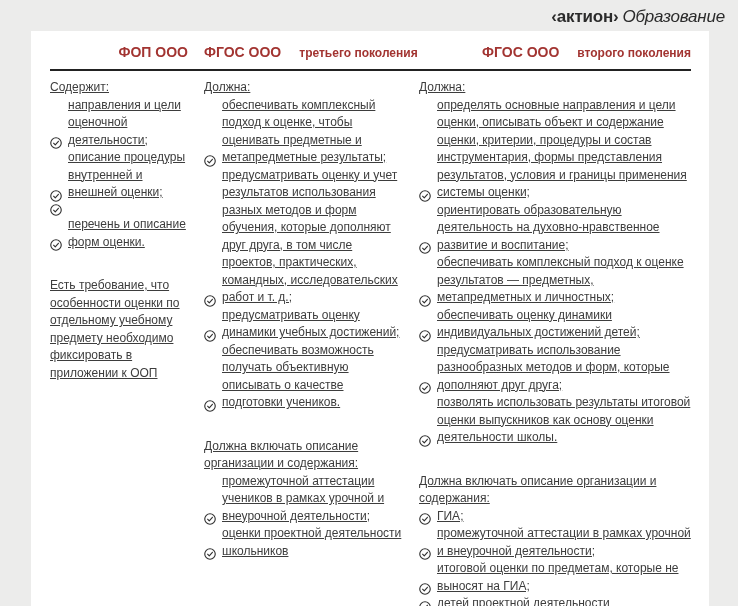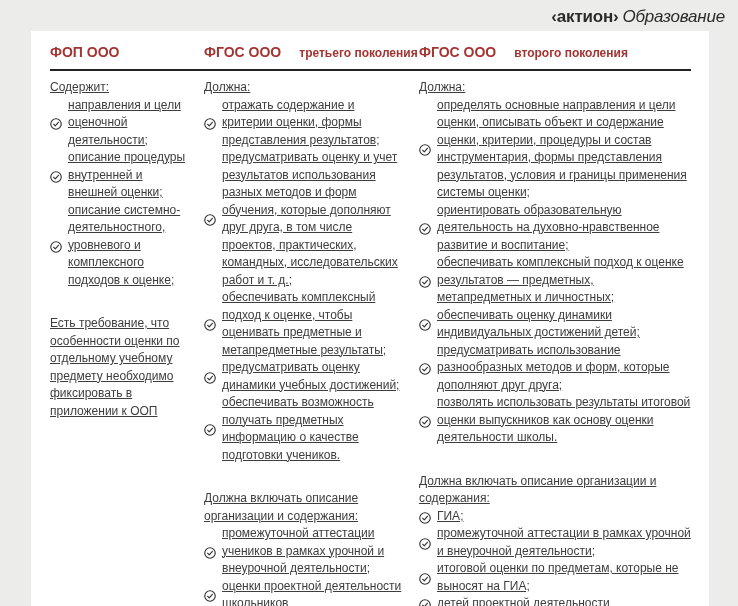--- a/index.html
+++ b/index.html
@@ -31,36 +31,37 @@
 
   .cols {
     display: grid;
     grid-template-columns: 138px 199px 1fr;
     column-gap: 16px;
   }
   .head-row {
     padding-bottom: 9px;
     border-bottom: 2px solid #222222;
     align-items: baseline;
+    text-align: right;
   }
   .col-header {
     color: #a23431;
     font-weight: bold;
     font-size: 14px;
     white-space: nowrap;
   }
   .col-header .sub { font-size: 12px; margin-left: 18px; }
 
   .body-row { padding-top: 8px; }
 
   .col { font-size: 12px; line-height: 17.5px; text-decoration: underline; }
   .intro { }
   .note, .intro2 { margin-top: 26px; }
 
-  .li { display: flex; align-items: center; }
+  .li { display: flex; align-items: flex-end; }
   .check {
     flex: 0 0 auto;
     width: 12px; height: 12px;
     margin: 2.5px 6px 0 0;
     display: inline-block;
   }
   .check svg { display: block; width: 12px; height: 12px; }
   .li-text { flex: 1 1 auto; hyphens: auto; }
 </style>
 </head>
@@ -112,79 +113,78 @@
               <span class="li-text">описание процедуры внутренней и внешней оценки;</span>
             </div>
 
             <div class="li">
               <span class="check">
                 <svg viewBox="0 0 16 16">
                   <circle cx="8" cy="8" r="7" fill="none" stroke="#303030" stroke-width="1.5"></circle>
                   <path d="M4.8 8.3l2.2 2.2 4.2-4.8" fill="none" stroke="#303030" stroke-width="1.5" stroke-linecap="round" stroke-linejoin="round"></path>
                 </svg>
               </span>
-              <span class="li-text">описание системно-деятельностного, уровневого и комплексного подходов к оценке;</span>
-            </div>
-
+            </div>
+
+            <div class="li">
+              <span class="check">
+                <svg viewBox="0 0 16 16">
+                  <circle cx="8" cy="8" r="7" fill="none" stroke="#303030" stroke-width="1.5"></circle>
+                  <path d="M4.8 8.3l2.2 2.2 4.2-4.8" fill="none" stroke="#303030" stroke-width="1.5" stroke-linecap="round" stroke-linejoin="round"></path>
+                </svg>
+              </span>
+              <span class="li-text">перечень и описание форм оценки.</span>
+            </div>
           </div>
         <div class="note">Есть требование, что особенности оценки по отдельному учебному предмету необходимо фиксировать в приложении к ООП</div>
       </div>
 
       <div class="col">
         <div class="intro">Должна:</div>
         <div>
 
-            <div class="li">
-              <span class="check">
-                <svg viewBox="0 0 16 16">
-                  <circle cx="8" cy="8" r="7" fill="none" stroke="#303030" stroke-width="1.5"></circle>
-                  <path d="M4.8 8.3l2.2 2.2 4.2-4.8" fill="none" stroke="#303030" stroke-width="1.5" stroke-linecap="round" stroke-linejoin="round"></path>
-                </svg>
-              </span>
-              <span class="li-text">отражать содержание и критерии оценки, формы представления результатов;</span>
+
+            <div class="li">
+              <span class="check">
+                <svg viewBox="0 0 16 16">
+                  <circle cx="8" cy="8" r="7" fill="none" stroke="#303030" stroke-width="1.5"></circle>
+                  <path d="M4.8 8.3l2.2 2.2 4.2-4.8" fill="none" stroke="#303030" stroke-width="1.5" stroke-linecap="round" stroke-linejoin="round"></path>
+                </svg>
+              </span>
+              <span class="li-text">обеспечивать комплексный подход к оценке, чтобы оценивать предметные и метапредметные результаты;</span>
             </div>
 
             <div class="li">
               <span class="check">
                 <svg viewBox="0 0 16 16">
                   <circle cx="8" cy="8" r="7" fill="none" stroke="#303030" stroke-width="1.5"></circle>
                   <path d="M4.8 8.3l2.2 2.2 4.2-4.8" fill="none" stroke="#303030" stroke-width="1.5" stroke-linecap="round" stroke-linejoin="round"></path>
                 </svg>
               </span>
               <span class="li-text">предусматривать оценку и учет результатов использования разных методов и форм обучения, которые дополняют друг друга, в том числе проектов, практических, командных, исследовательских работ и т. д.;</span>
             </div>
 
             <div class="li">
               <span class="check">
                 <svg viewBox="0 0 16 16">
                   <circle cx="8" cy="8" r="7" fill="none" stroke="#303030" stroke-width="1.5"></circle>
                   <path d="M4.8 8.3l2.2 2.2 4.2-4.8" fill="none" stroke="#303030" stroke-width="1.5" stroke-linecap="round" stroke-linejoin="round"></path>
                 </svg>
               </span>
-              <span class="li-text">обеспечивать комплексный подход к оценке, чтобы оценивать предметные и метапредметные результаты;</span>
-            </div>
-
-            <div class="li">
-              <span class="check">
-                <svg viewBox="0 0 16 16">
-                  <circle cx="8" cy="8" r="7" fill="none" stroke="#303030" stroke-width="1.5"></circle>
-                  <path d="M4.8 8.3l2.2 2.2 4.2-4.8" fill="none" stroke="#303030" stroke-width="1.5" stroke-linecap="round" stroke-linejoin="round"></path>
-                </svg>
-              </span>
               <span class="li-text">предусматривать оценку динамики учебных достижений;</span>
             </div>
 
             <div class="li">
               <span class="check">
                 <svg viewBox="0 0 16 16">
                   <circle cx="8" cy="8" r="7" fill="none" stroke="#303030" stroke-width="1.5"></circle>
                   <path d="M4.8 8.3l2.2 2.2 4.2-4.8" fill="none" stroke="#303030" stroke-width="1.5" stroke-linecap="round" stroke-linejoin="round"></path>
                 </svg>
               </span>
-              <span class="li-text">обеспечивать возможность получать предметных информацию о качестве подготовки учеников.</span>
+              <span class="li-text">обеспечивать возможность получать объективную описывать о качестве подготовки учеников.</span>
             </div>
           </div>
         <div class="intro2">Должна включать описание организации и содержания:</div>
         <div>
 
             <div class="li">
               <span class="check">
                 <svg viewBox="0 0 16 16">
                   <circle cx="8" cy="8" r="7" fill="none" stroke="#303030" stroke-width="1.5"></circle>
                   <path d="M4.8 8.3l2.2 2.2 4.2-4.8" fill="none" stroke="#303030" stroke-width="1.5" stroke-linecap="round" stroke-linejoin="round"></path>

